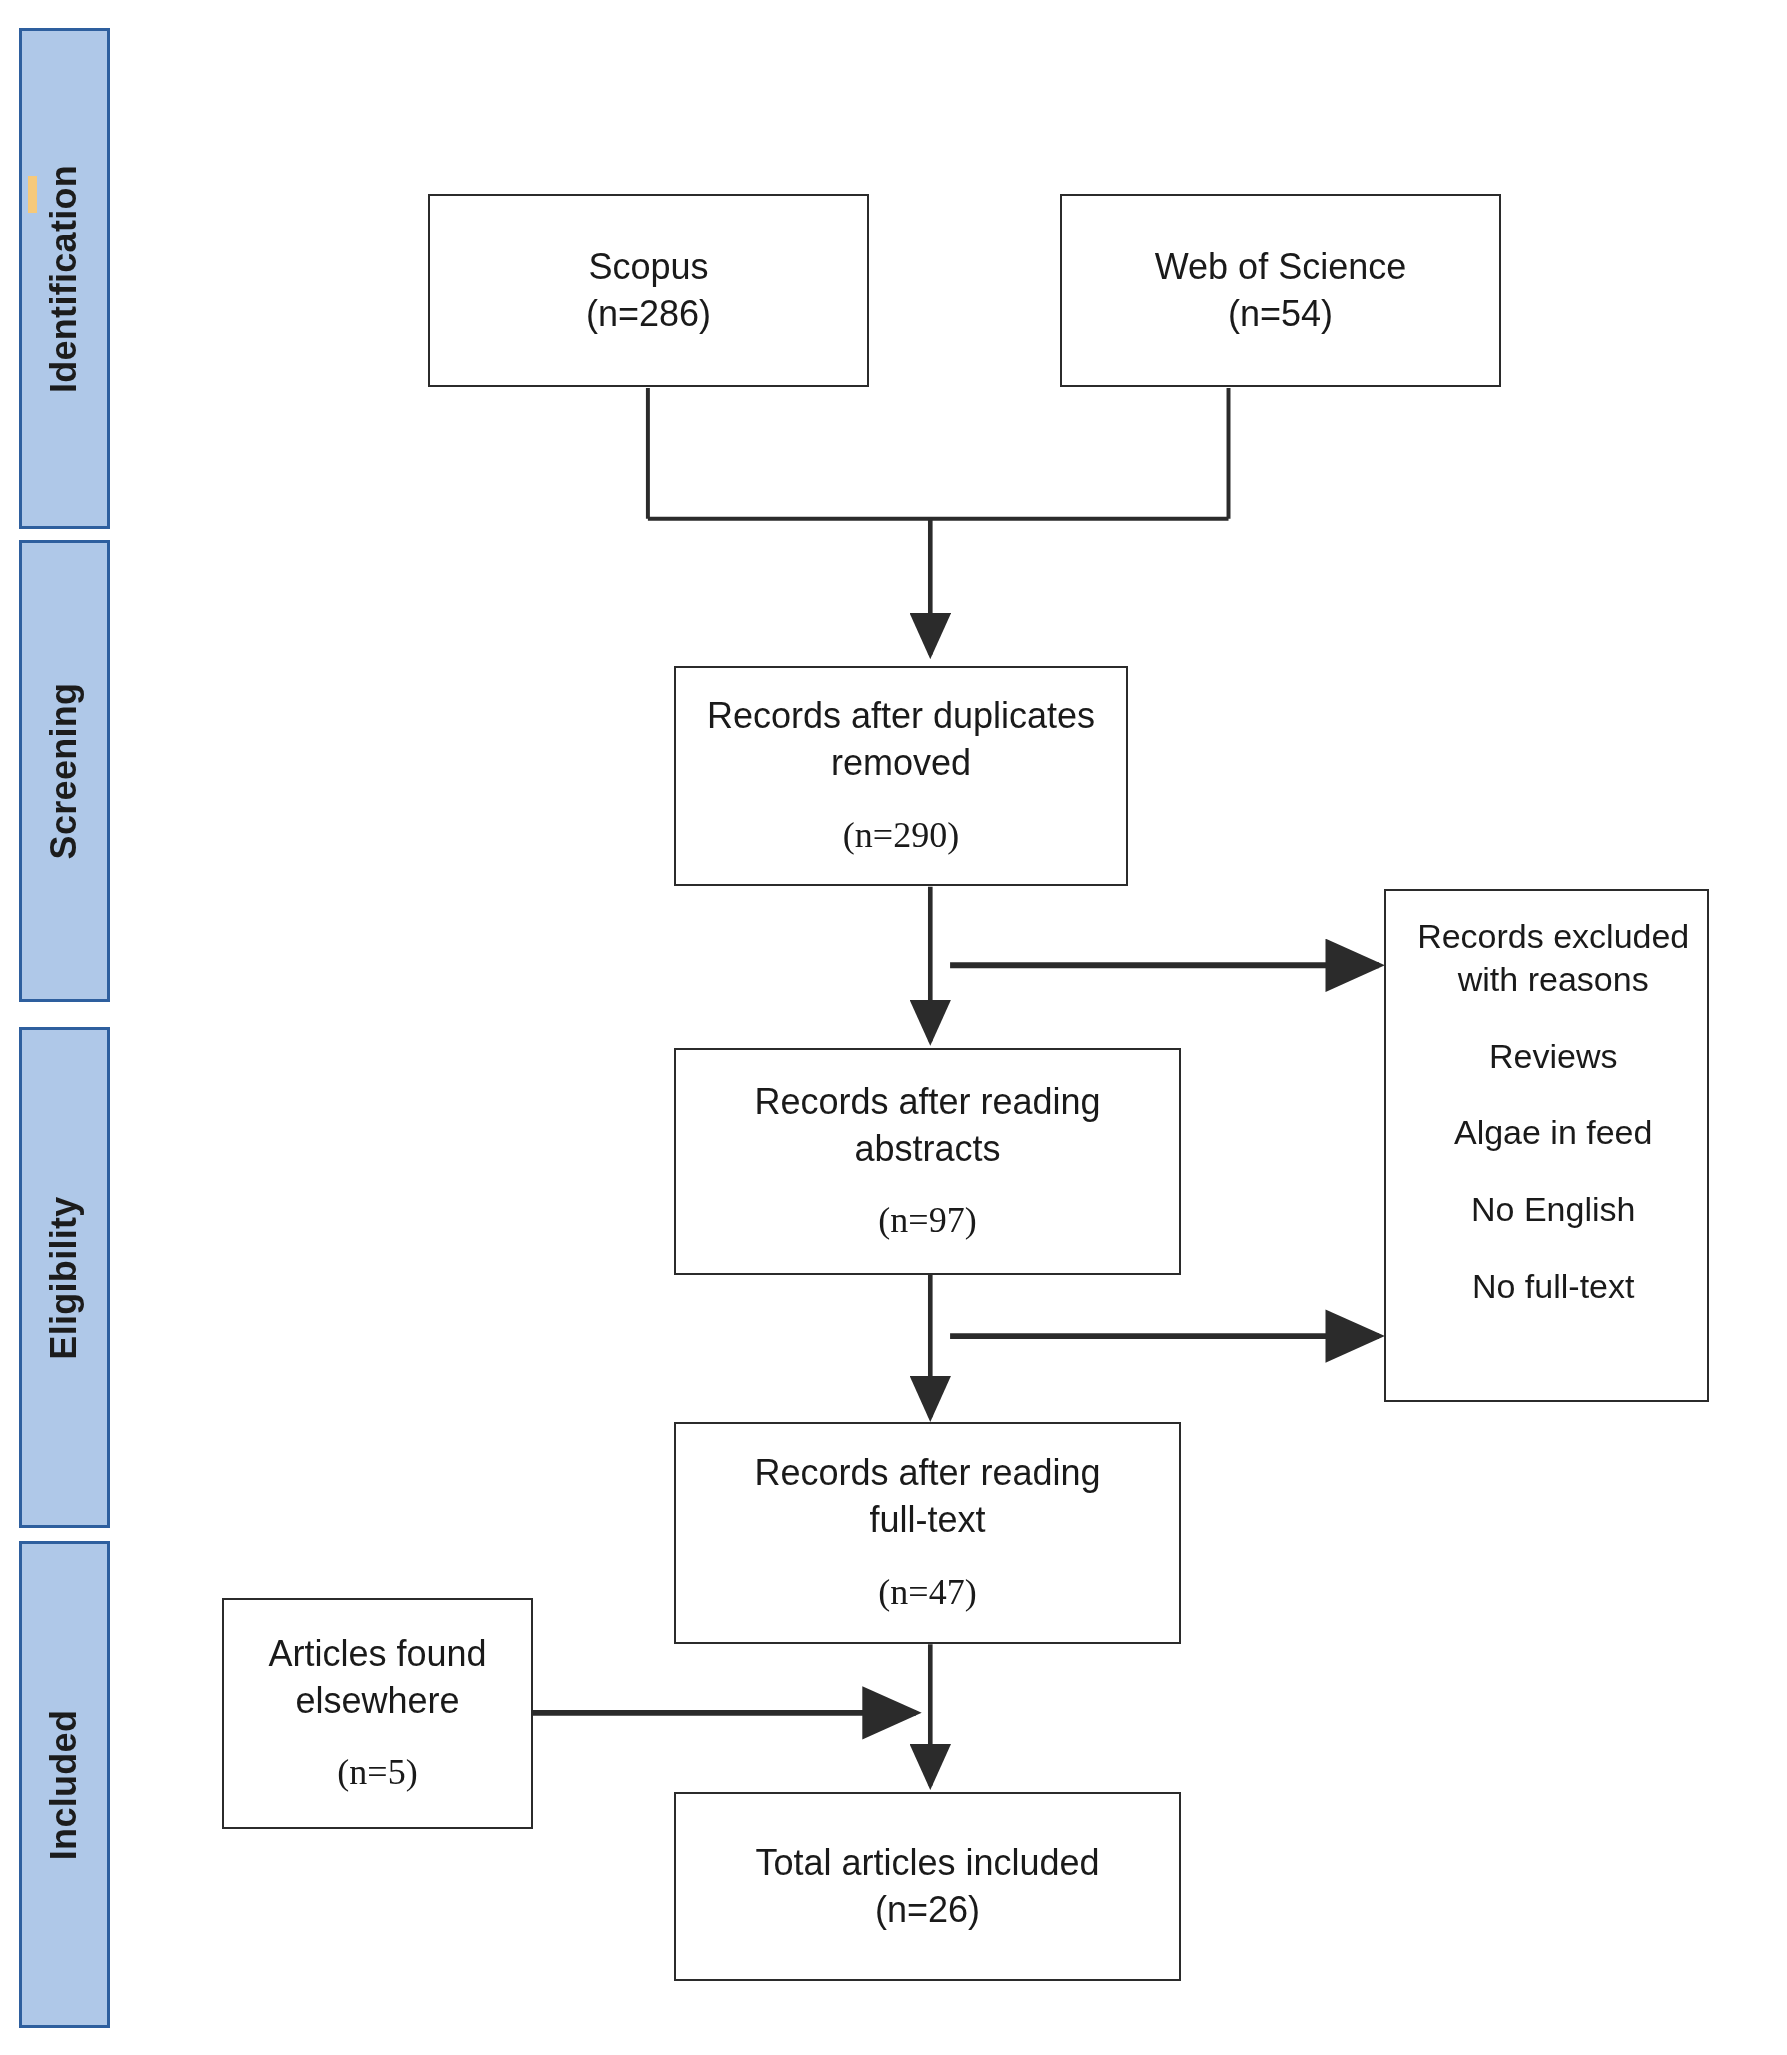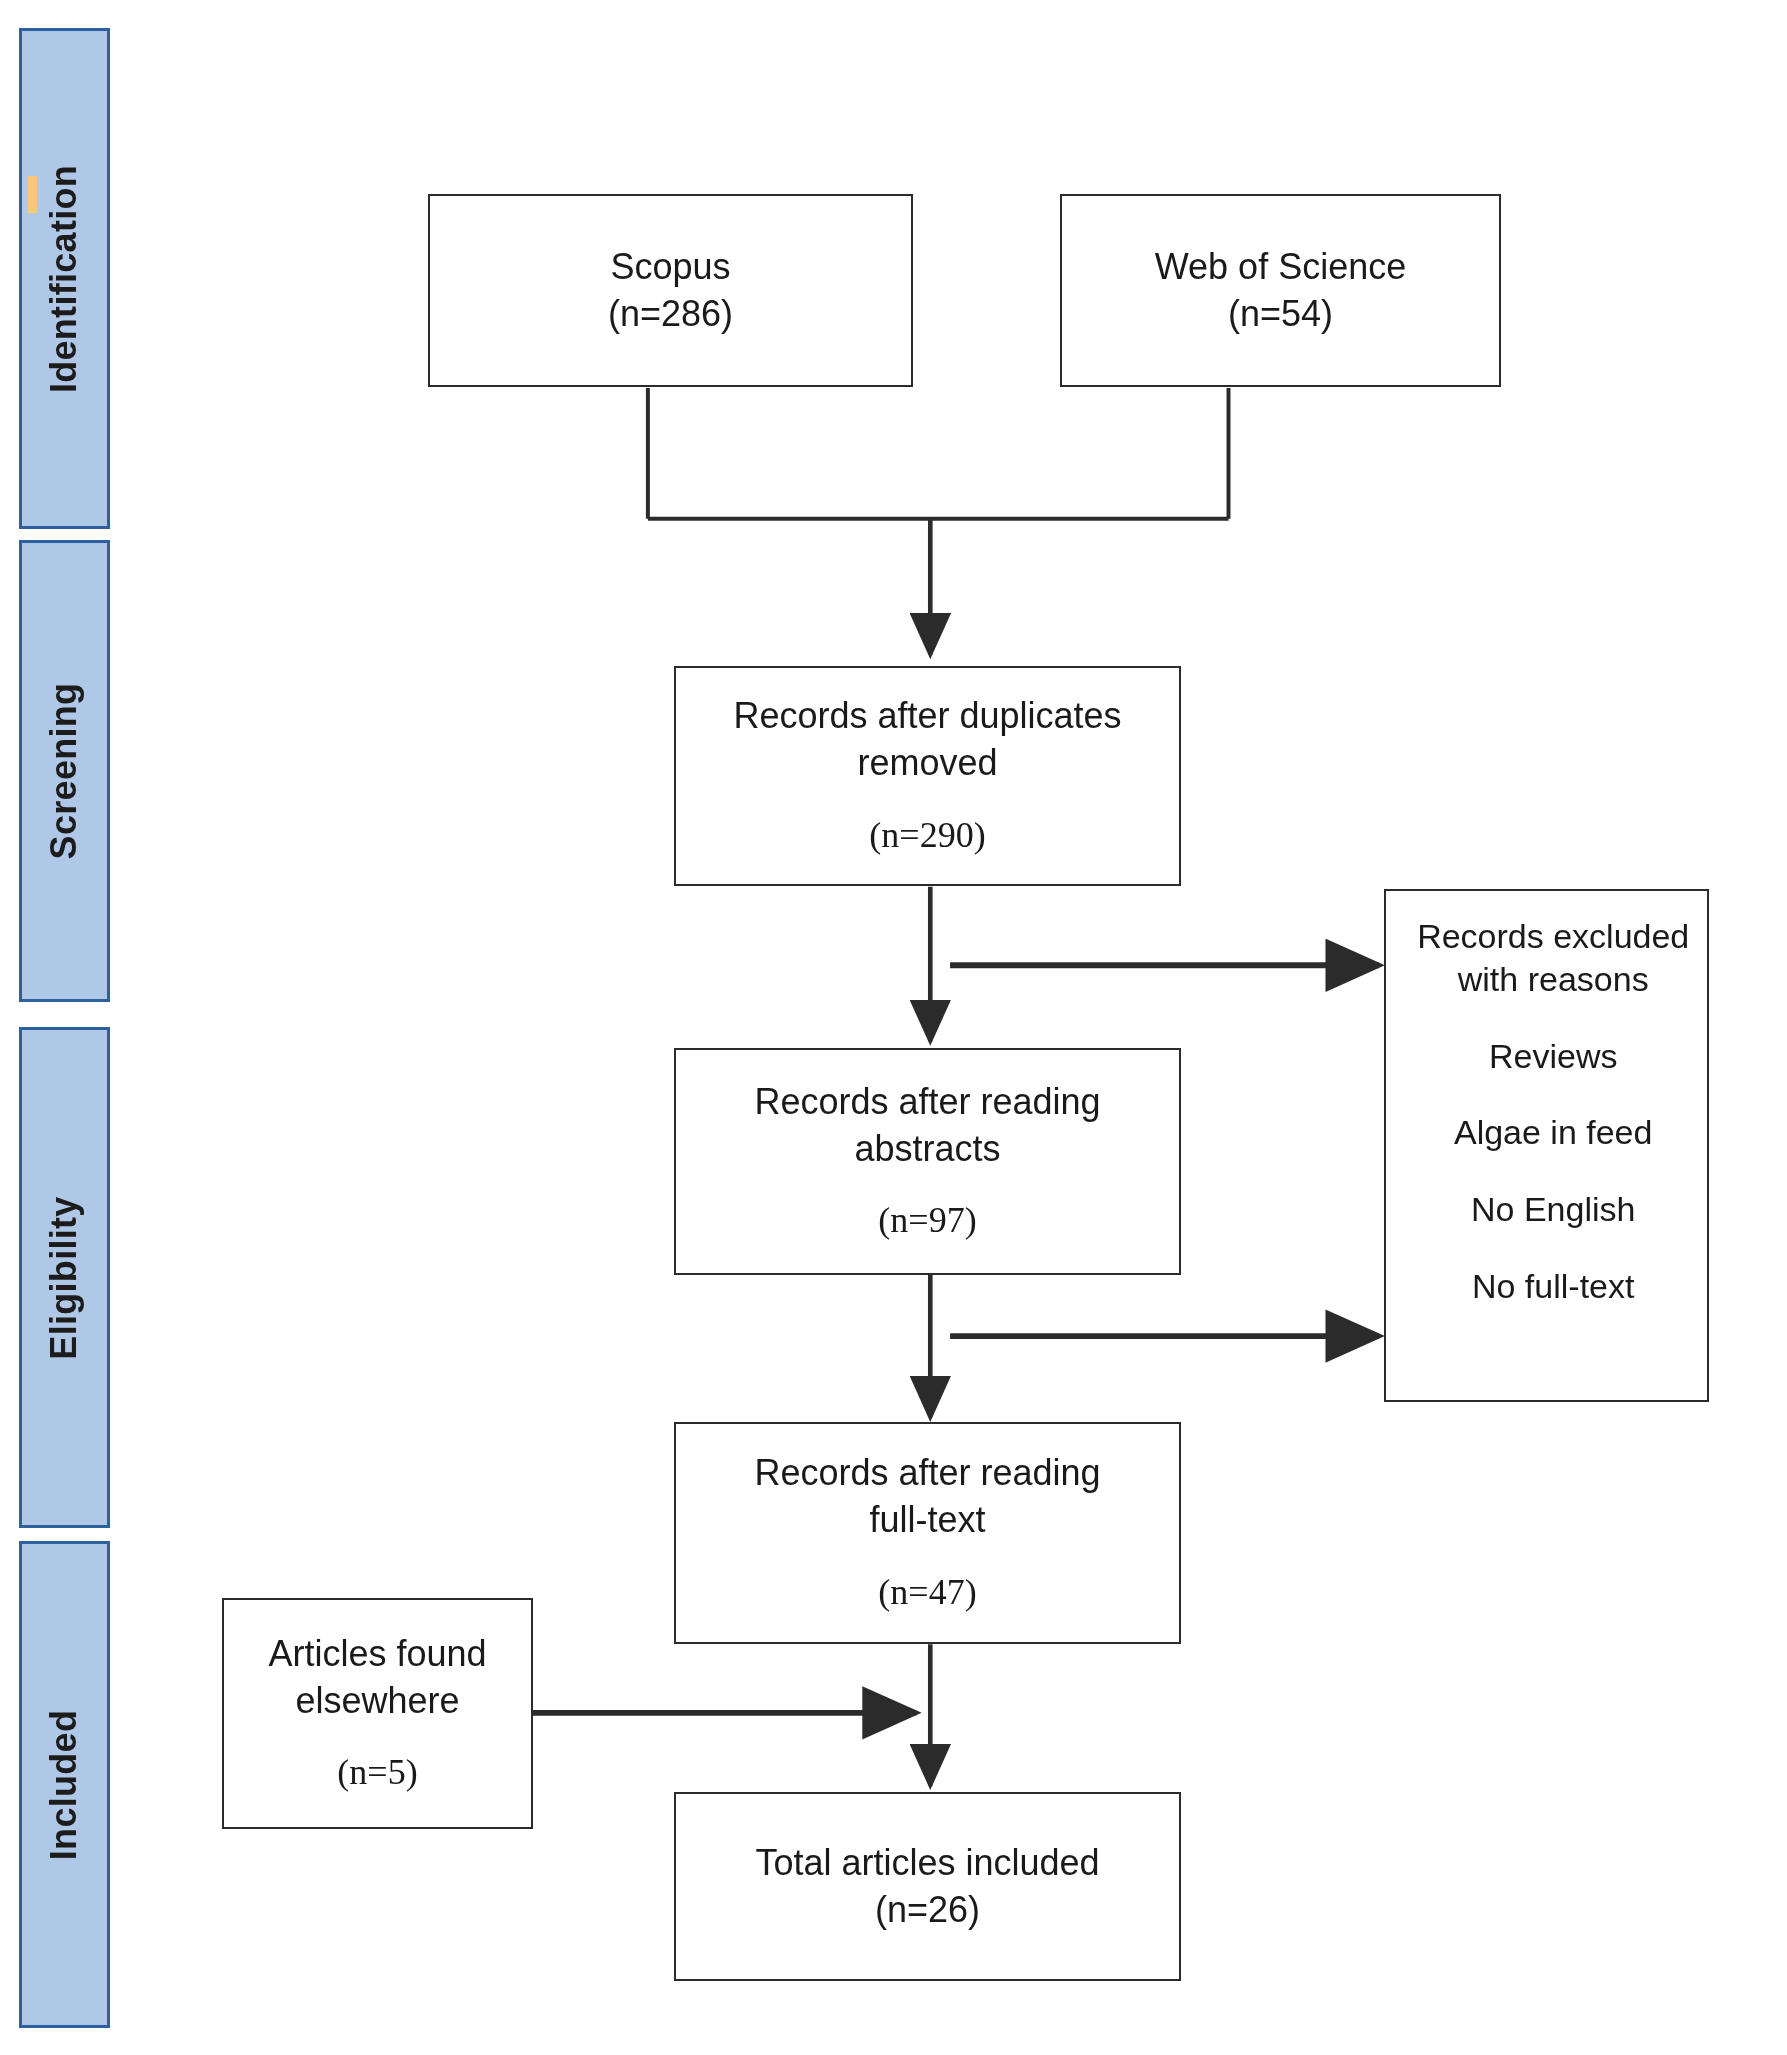--- a/index.html
+++ b/index.html
@@ -137,31 +137,31 @@
 
     <path d="M1410,1932 L1410,2148" stroke="#2b2b2b" stroke-width="7" fill="none" marker-end="url(#ah)"></path>
 
     <path d="M1440,2025 L2090,2025" stroke="#2b2b2b" stroke-width="9" fill="none" marker-end="url(#ah)"></path>
 
     <path d="M1410,2492 L1410,2706" stroke="#2b2b2b" stroke-width="7" fill="none" marker-end="url(#ah)"></path>
 
     <path d="M608,2596 L1388,2596" stroke="#2b2b2b" stroke-width="9" fill="none" marker-end="url(#ah)"></path>
   </svg>
 
-  <div class="fbox" style="left:428px; top:194px; width:485px; height:193px;align-items:center;">
+  <div class="fbox" style="left:428px; top:194px; width:441px; height:193px;align-items:center;">
     <span class="ln">Scopus</span>
     <span class="count">(n=286)</span>
   </div>
 
   <div class="fbox" style="left:1060px; top:194px; width:441px; height:193px;">
     <span class="ln">Web of Science</span>
     <span class="count">(n=54)</span>
   </div>
 
-  <div class="fbox tight" style="left:674px; top:666px; width:507px; height:220px;">
+  <div class="fbox tight" style="left:674px; top:666px; width:454px; height:220px;">
     <span class="ln">Records after duplicates</span>
     <span class="ln">removed</span>
     <span class="count">(n=290)</span>
   </div>
 
   <div class="fbox tight" style="left:674px; top:1048px; width:507px; height:227px;">
     <span class="ln">Records after reading</span>
     <span class="ln">abstracts</span>
     <span class="count">(n=97)</span>
   </div>

